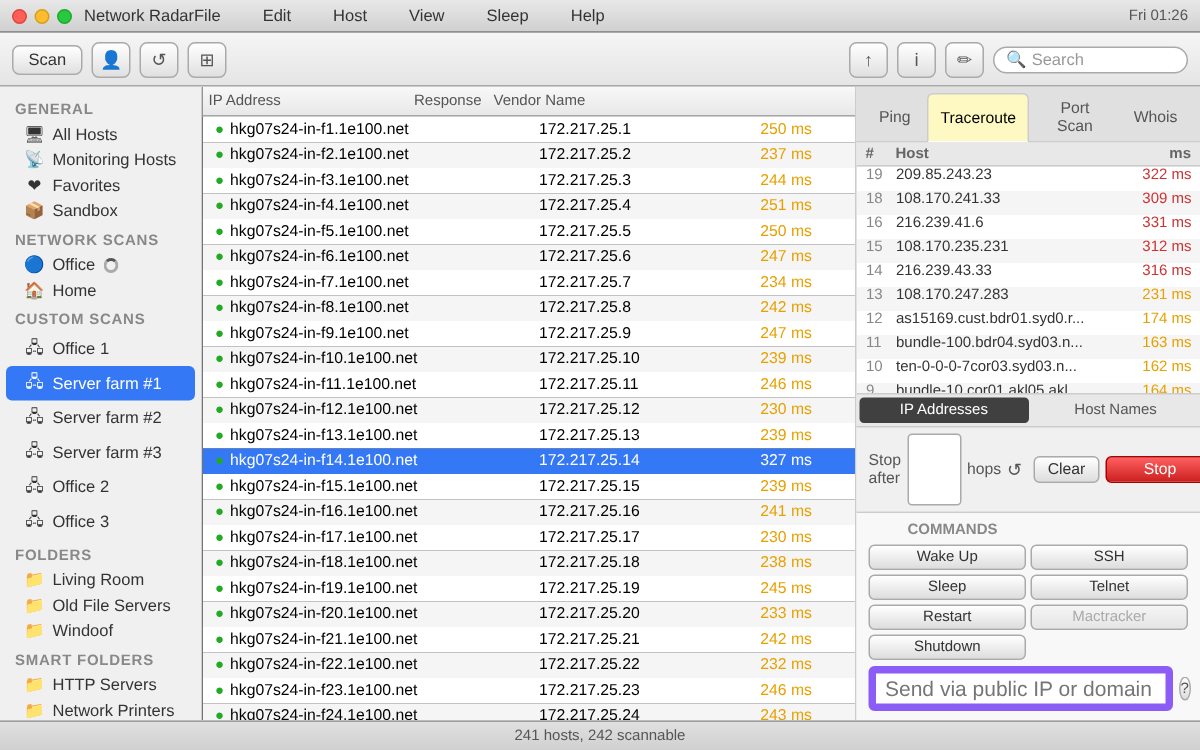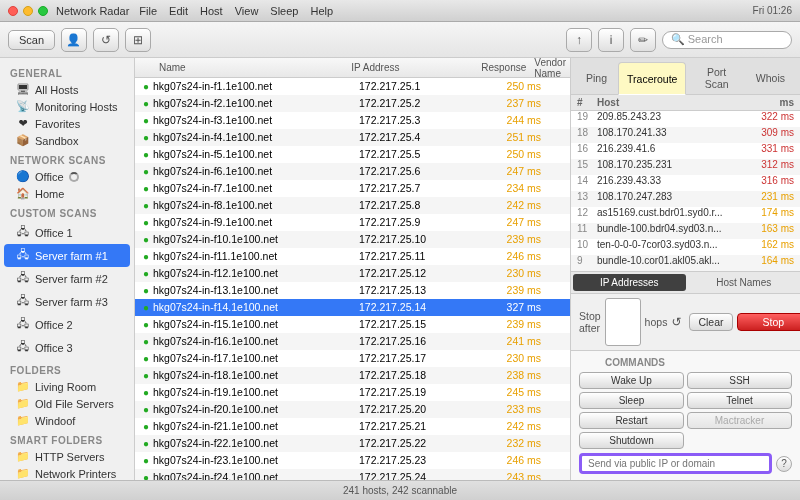--- a/index.html
+++ b/index.html
@@ -18,24 +18,23 @@
       height: 22px;
       display: flex;
       align-items: center;
       padding: 0 8px;
       border-bottom: 1px solid #aaa;
     }
     .title-bar-app {
       font-size: 11px;
       color: #333;
       font-weight: 500;
-      margin-right: 10px;
     }
     .title-bar-menus {
-      display: flex; gap: 12px; font-size: 11px; color: #333;
+      display: flex; gap: 28px; font-size: 11px; color: #333;
     }
     .title-bar-right {
       margin-left: auto;
       display: flex;
       align-items: center;
       gap: 8px;
       font-size: 10px;
       color: #555;
     }
 
@@ -345,24 +344,24 @@
       background: linear-gradient(to bottom, #f5f5f5, #e5e5e5);
     }
     .send-row {
       display: flex;
       align-items: center;
       gap: 4px;
       margin-top: 3px;
     }
     .send-input {
       flex: 1;
-      border: 3px solid #8b5cf6;
+      border: 5px solid #8b5cf6;
       border-radius: 4px;
       padding: 2px 6px;
-      font-size: 10px;
+      font-size: 14px;
       background: #fff;
       color: #999;
     }
     .help-btn {
       width: 16px; height: 16px;
       border-radius: 50%;
       border: 1px solid #aaa;
       background: linear-gradient(to bottom, #fff, #ddd);
       font-size: 10px;
       cursor: pointer;
@@ -519,21 +518,20 @@
     <div class="sidebar-item">
       <span class="icon">📁</span>
       <span>Network Printers</span>
     </div>
 
   </div>
 
   <div class="middle-section">
 
     <div class="col-headers">
-      <div class="col-name">Name</div>
       <div class="col-ip">IP Address</div>
       <div class="col-response">Response</div>
       <div class="col-vendor">Vendor Name</div>
     </div>
 
     <div class="host-list" id="host-list">
         <div class="host-row">
       <div class="host-status"><span class="dot-green">●</span></div>
       <div class="host-name">hkg07s24-in-f1.1e100.net</div>
       <div class="host-ip">172.217.25.1</div>

